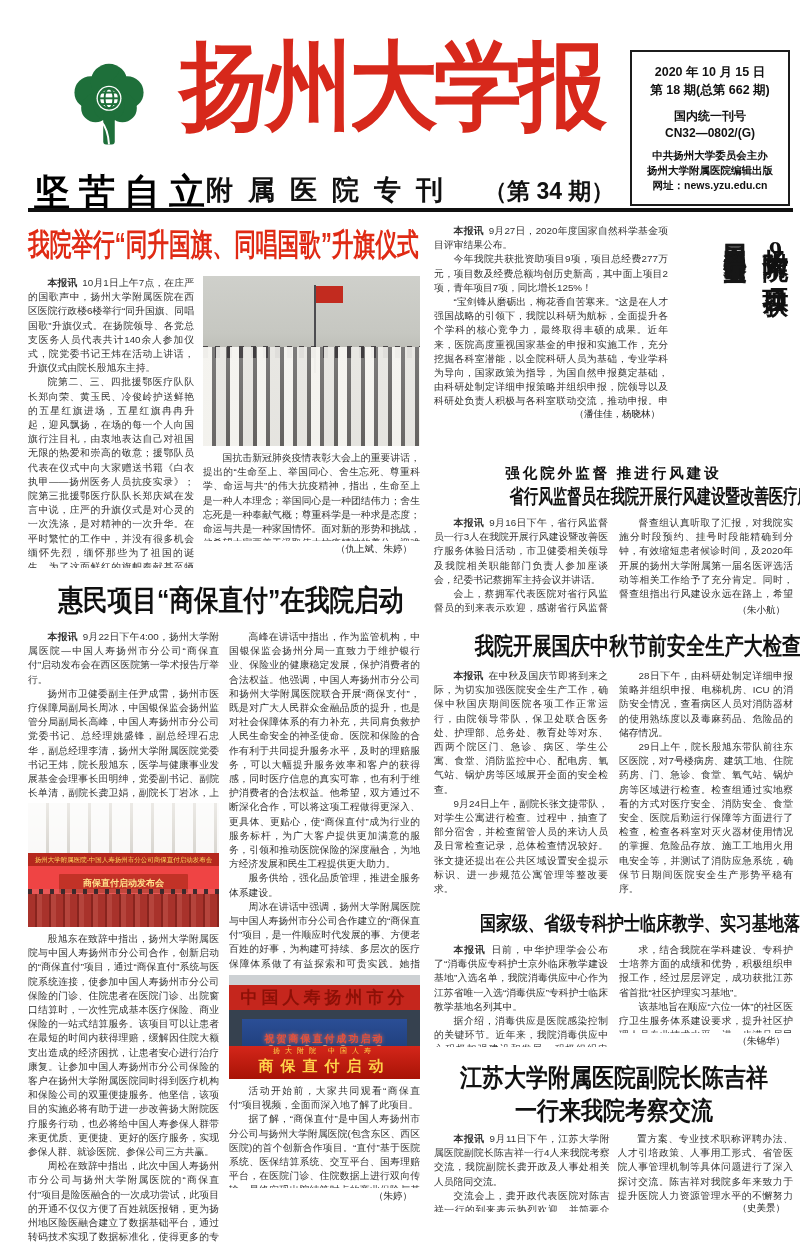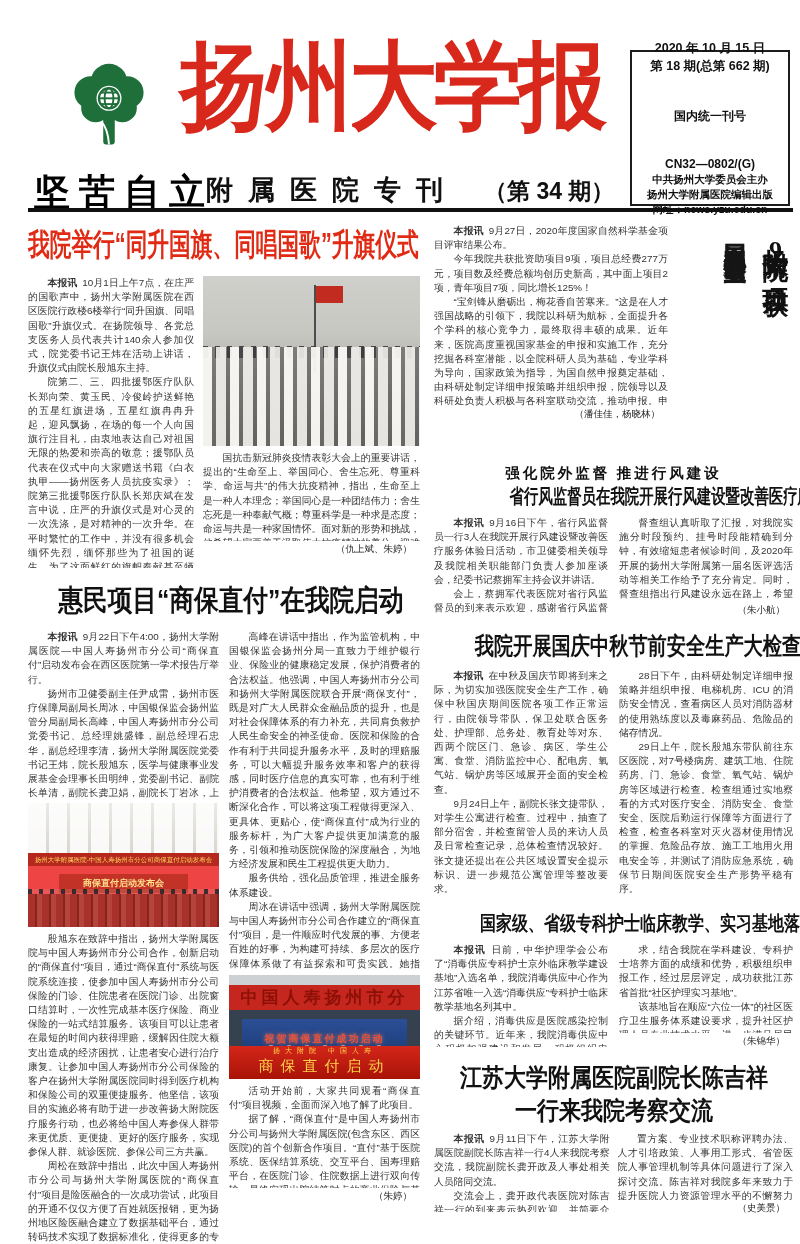--- a/index.html
+++ b/index.html
@@ -14,21 +14,21 @@
   .masthead-title { position:absolute; left:180px; top:34px; font-family:"Liberation Serif","DejaVu Serif",serif;
            font-weight:900; color:#d7281b; font-size:96px; line-height:1.1; white-space:nowrap;
            transform:scaleX(.92); transform-origin:0 0; letter-spacing:-4px; }
   .masthead-sub { position:absolute; left:206px; top:172px; display:flex; align-items:baseline; gap:26px; }
   .masthead-sub .t1 { font-size:27px; font-weight:700; letter-spacing:15px; color:#111; }
   .masthead-sub .t2 { font-size:23px; font-weight:700; color:#111; }
   .info-box { position:absolute; right:10px; top:50px; width:160px; height:156px; border:2px solid #1c1c1c;
            display:flex; flex-direction:column; justify-content:center; gap:1px; text-align:center;
            font-weight:700; color:#111; padding:4px 2px; }
   .info-box .l1 { font-size:12.5px; }
-  .info-box .l2 { font-size:12px;margin-top:31px; }
+  .info-box .l2 { font-size:12px; }
   .info-box .gap { height:7px; }
   .info-box .l3 { font-size:10.5px; }
   .rule { position:absolute; left:28px; right:7px; top:208px; height:4px; background:#101010; }
   
   .main { position:absolute; top:224px; left:28px; right:7px; display:flex; gap:14px; }
   .lcol { width:392px; flex:none; }
   .rcol { width:359px; flex:none; }
   .bp { font-size:9.8px; line-height:1.45; text-align:justify; text-indent:2em; color:#333; }
   .byline { text-align:right; font-family:"Liberation Serif","DejaVu Serif",serif; font-size:9.5px;
             color:#222; padding-right:8px; margin-top:2px; }
@@ -78,21 +78,21 @@
        background:linear-gradient(#2b4e96,#1c3a74); color:#e8503a; font-size:10px; font-weight:700;
        letter-spacing:2px; display:flex; align-items:center; justify-content:center;
        text-shadow:0 0 4px rgba(255,120,80,.9); white-space:nowrap; overflow:hidden; }
   .photo2 .people { position:absolute; top:76px; left:0; right:0; display:flex; justify-content:center; gap:9px; }
   .photo2 .fig { width:9px; height:23px; border-radius:4px 4px 0 0; position:relative; }
   .photo2 .fig::before { content:""; position:absolute; top:-6px; left:2px; width:6px; height:6px;
        border-radius:50%; background:#c9a18a; }
   .photo2 .banner2 { position:absolute; bottom:0; left:0; right:0; height:33px;
        background:linear-gradient(#d4261a,#a81306); text-align:center; overflow:hidden; }
   .photo2 .b2a { font-size:7px; color:#ffd24a; letter-spacing:5px; line-height:10px; white-space:nowrap; }
-  .photo2 .b2b { font-size:15px; font-weight:400; color:#ffd24a; letter-spacing:7px; line-height:20px; white-space:nowrap; }
+  .photo2 .b2b { font-size:15px; font-weight:700; color:#ffd24a; letter-spacing:7px; line-height:20px; white-space:nowrap; }
   
   .fundArt { display:flex; gap:9px; }
   .fundText { width:234px; flex:none; }
   .fundText .clip { height:182px; }
   .fundHeads { flex:1; display:flex; justify-content:flex-end; gap:9px; padding-top:4px; }
   .vh { writing-mode:vertical-rl; text-orientation:upright; font-weight:900; color:#111;
         font-family:"Liberation Serif","DejaVu Serif",serif; }
   .vh.hollow { font-size:21px; letter-spacing:2px; height:224px; color:#fff;
         -webkit-text-stroke:1.1px #161616; text-shadow:0 0 1px #161616; }
   .vh.solid { font-size:26px; letter-spacing:2px; height:224px; }

